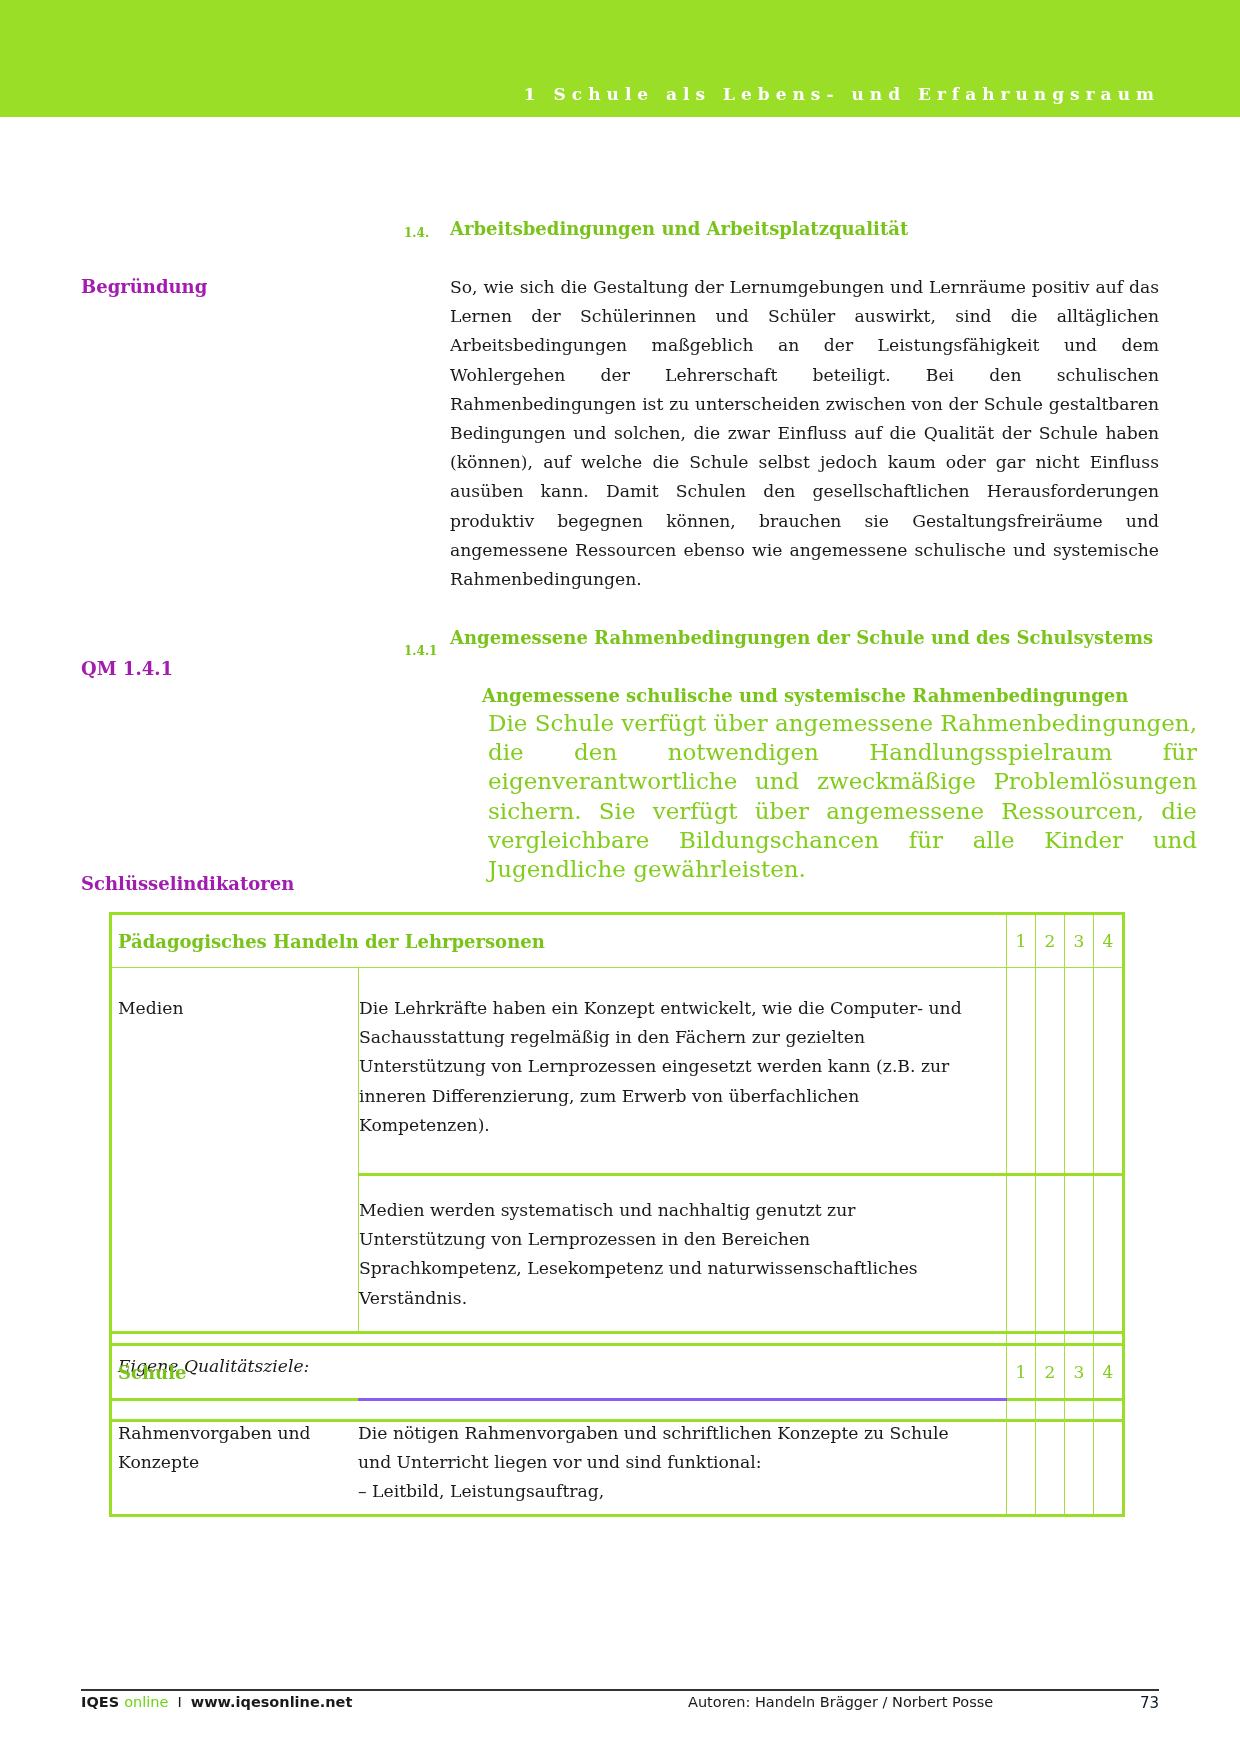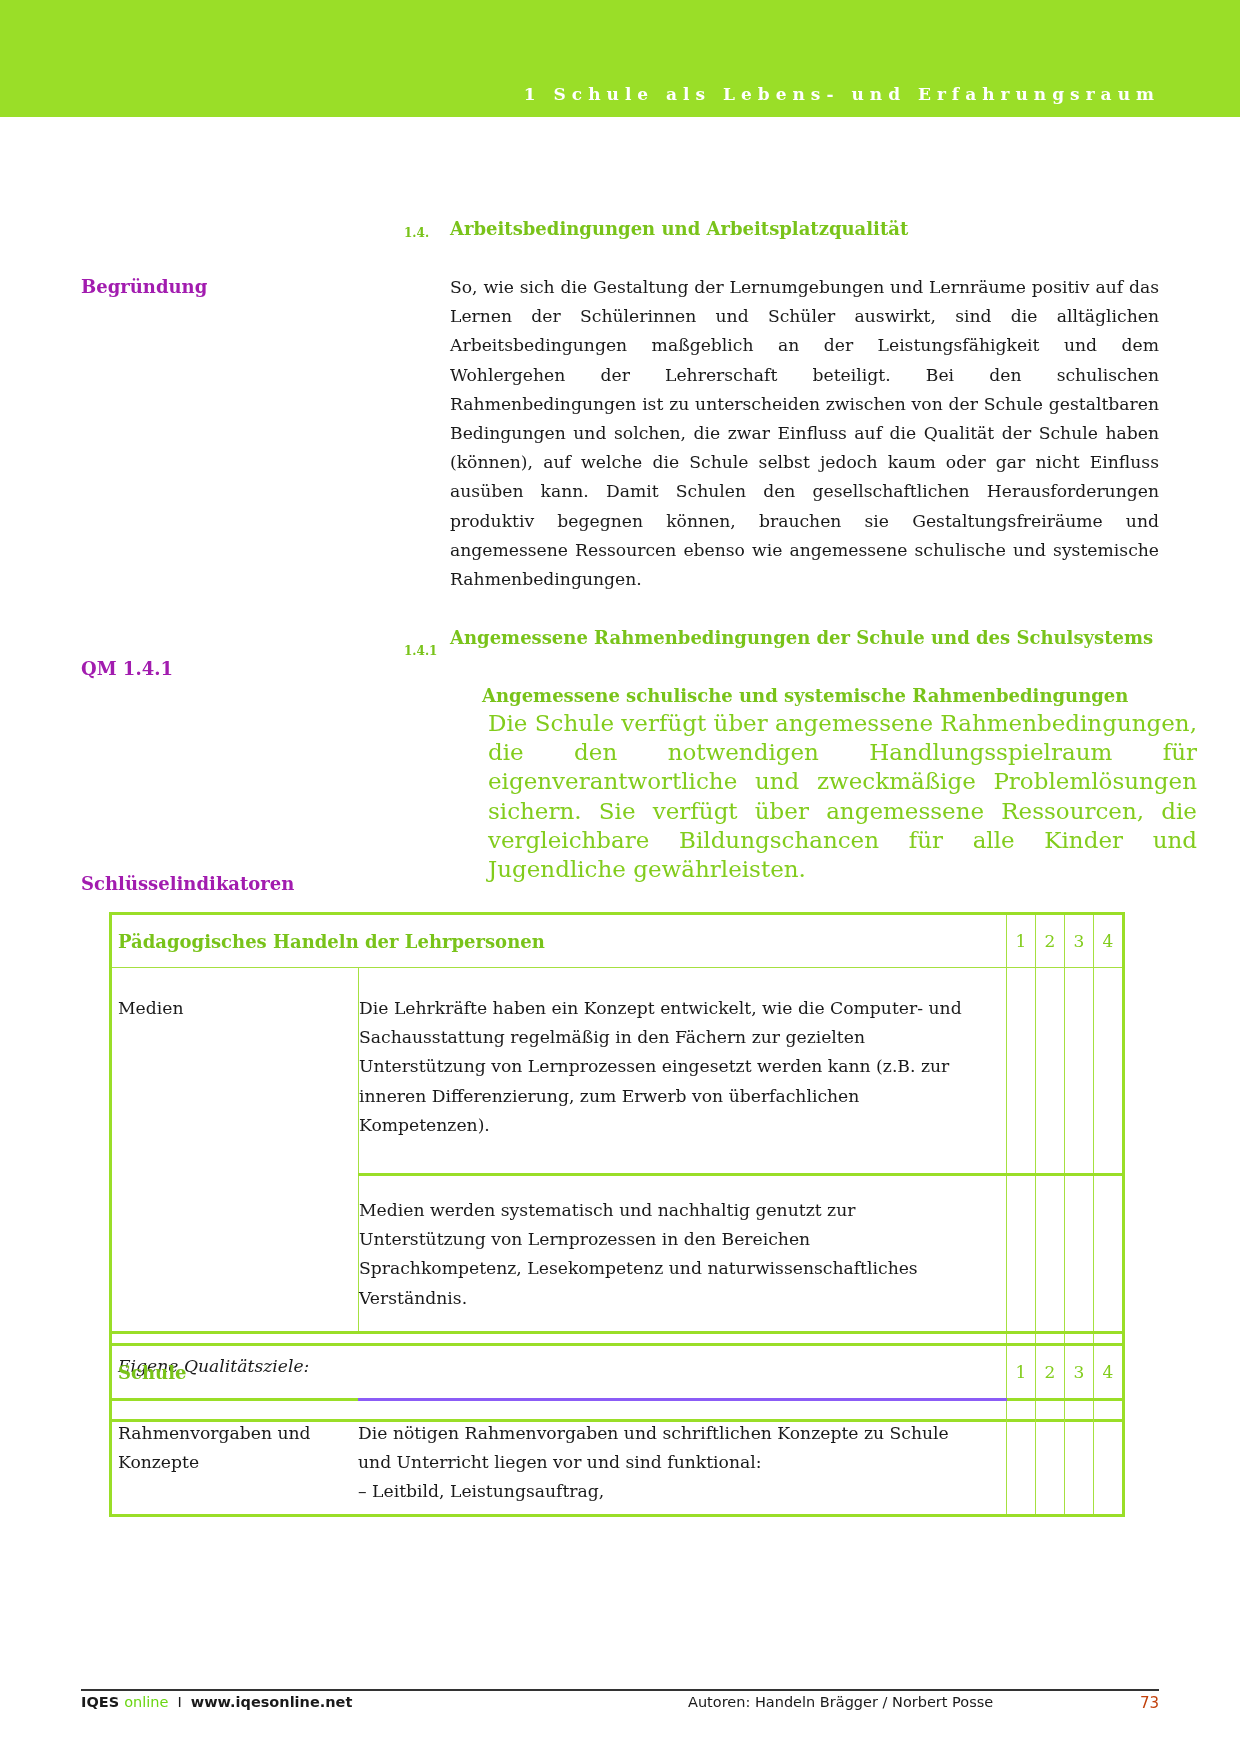--- a/index.html
+++ b/index.html
@@ -103,13 +103,13 @@
   </table>
 
 <div class="footer-rule"></div>
 <div class="footer" style="left:81px;font-weight:bold;">
   <span>IQES</span>
   <span style="color:#6ad612;font-weight:normal;">online</span>
   <span style="font-weight:normal;margin:0 4px;">I</span>
   <span>www.iqesonline.net</span>
 </div>
 <div class="footer" style="left:688px;">Autoren: Handeln Brägger / Norbert Posse</div>
-<div class="footer" style="right:81px;color:#c2410c;font-size:15px;">73</div>
+<div class="footer" style="right:81px;color:#0f172a;font-size:15px;">73</div>
 
 </body></html>

